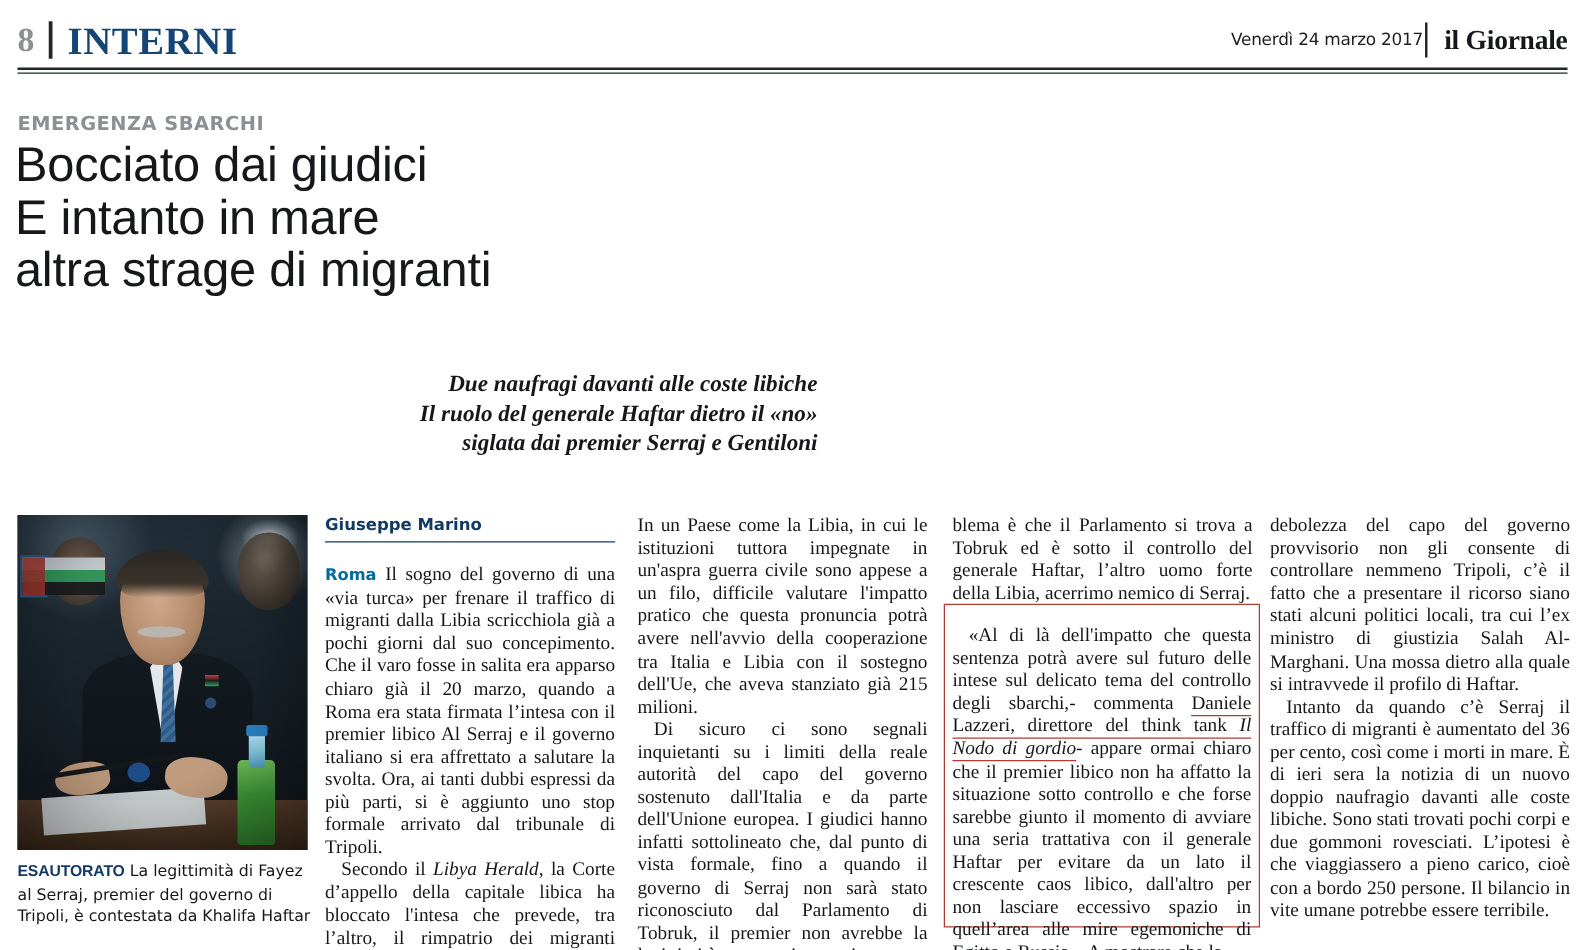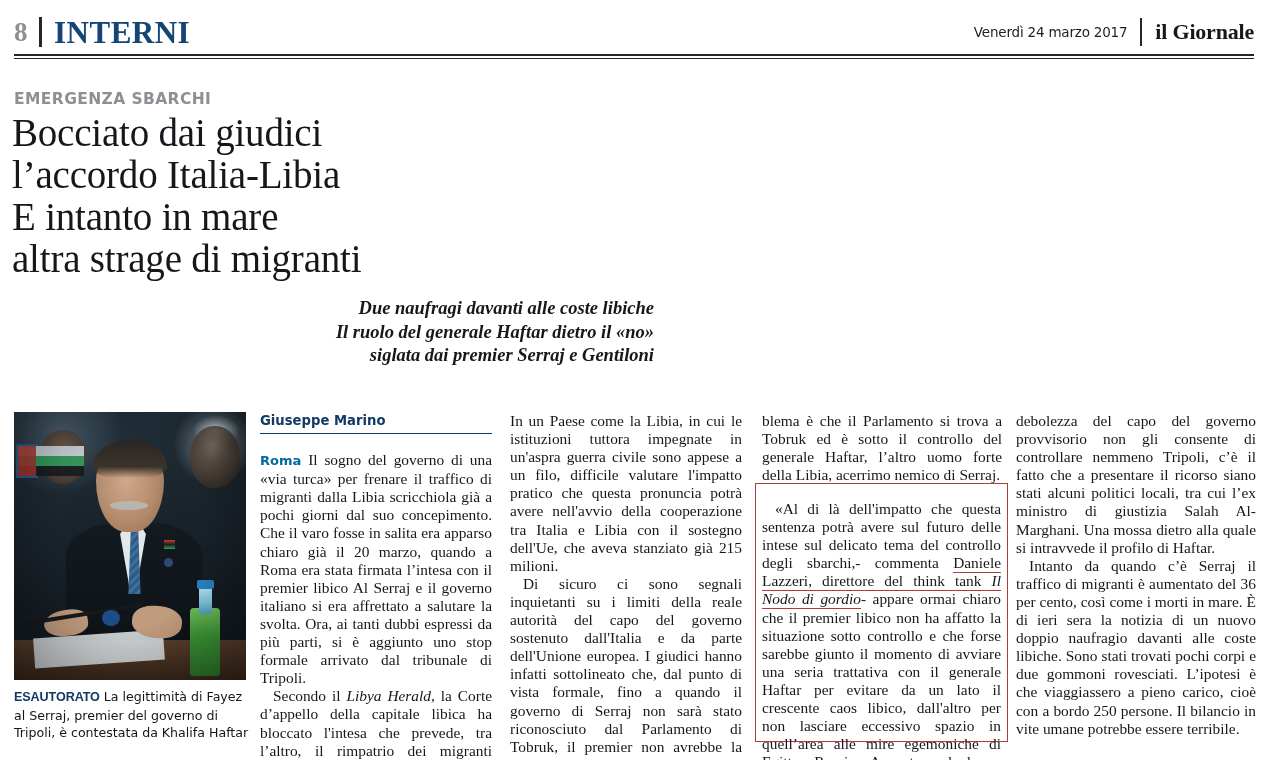--- a/index.html
+++ b/index.html
@@ -48,21 +48,21 @@
   }
   #masthead-right {
     margin-left: auto;
     display: flex;
     align-items: center;
   }
   #issue-date {
     font-family: "DejaVu Sans", sans-serif;
     font-size: 13.5px;
     color: #1b1d20;
-    padding-right: 13px;
+    padding-right: 2px;
     letter-spacing: -0.2px;
   }
   #masthead-divider {
     width: 2px; height: 28px;
     background: #23272b;
     margin-right: 13px;
   }
   #paper-name {
     font-family: "Liberation Serif", serif;
     font-size: 22px;
@@ -86,21 +86,21 @@
     font-family: "DejaVu Sans", sans-serif;
     font-weight: bold;
     font-size: 15.5px;
     color: #8c8f94;
     letter-spacing: 0.4px;
   }
   #headline {
     position: absolute;
     left: 12px; top: 112px;
     width: 740px;
-    font-family: Liberation Serif, serif;
+    font-family: Liberation Sans, sans-serif;
     font-size: 39px;
     line-height: 42px;
     color: #15171a;
     letter-spacing: -0.2px;
   }
   #headline div { white-space: nowrap; }
   #deck {
     position: absolute;
     left: 14px; top: 297px;
     width: 640px;
@@ -344,21 +344,20 @@
 <div id="masthead-rules">
   <div class="thick"></div>
   <div class="gap"></div>
   <div class="thin"></div>
 </div>
 
 <div id="kicker">EMERGENZA SBARCHI</div>
 
 <div id="headline">
   <div>Bocciato dai giudici</div>
-  <div>l’accordo Italia-Libia</div>
   <div>E intanto in mare</div>
   <div>altra strage di migranti</div>
 </div>
 
 <div id="deck">
   <div>Due naufragi davanti alle coste libiche</div>
   <div>Il ruolo del generale Haftar dietro il «no»</div>
   <div>siglata dai premier Serraj e Gentiloni</div>
 </div>
 

